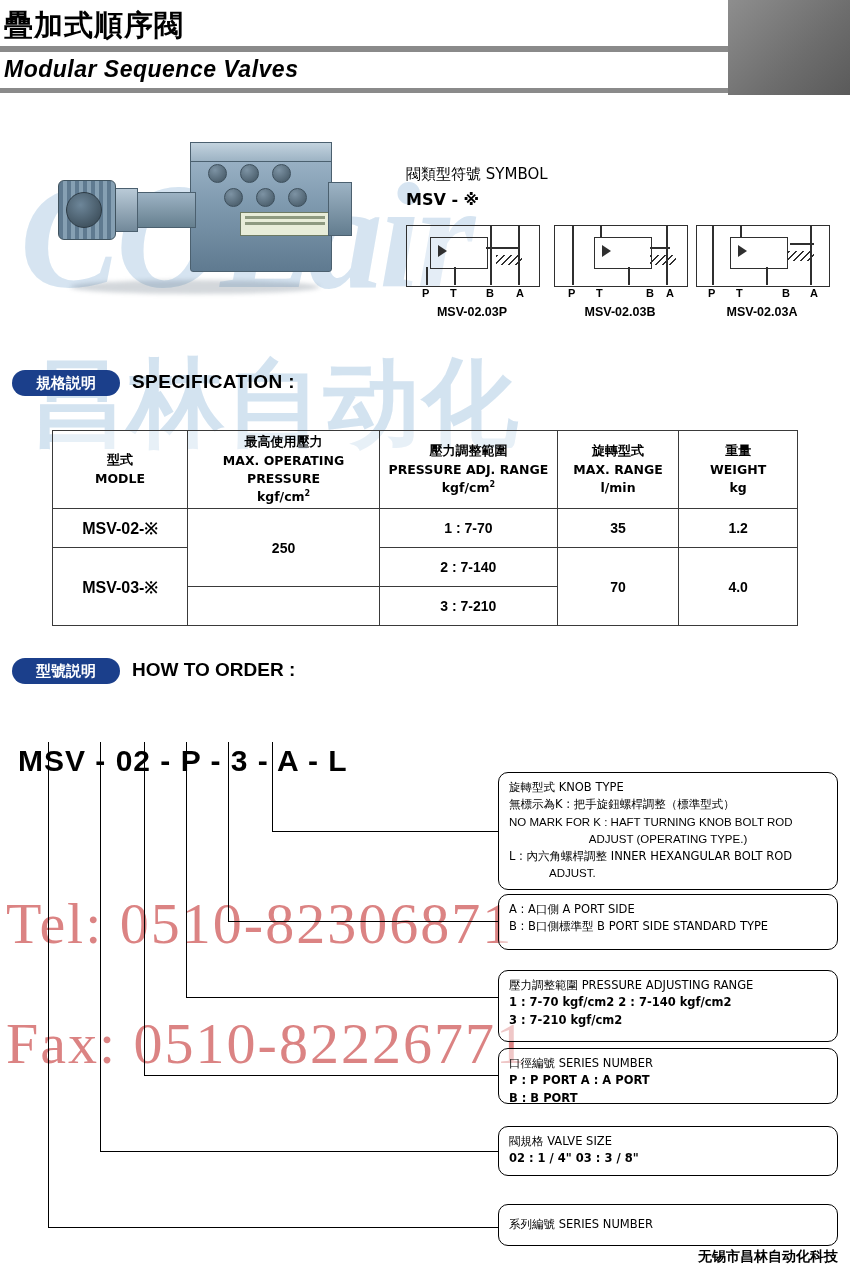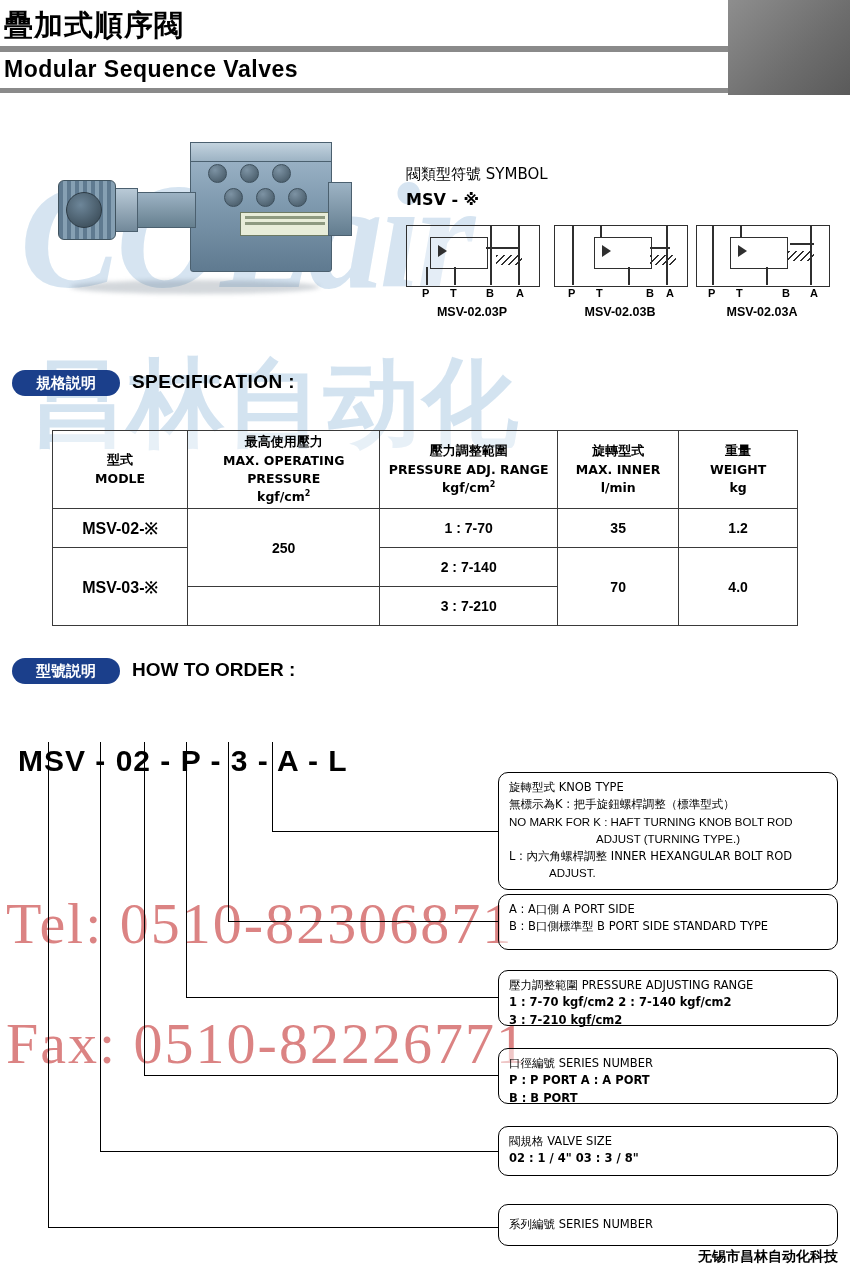--- a/index.html
+++ b/index.html
@@ -14,21 +14,21 @@
   
   #header{position:absolute;left:0;top:0;width:850px;height:95px;}
   #header .cn-title{
     position:absolute;left:4px;top:6px;
     font-size:29px;font-weight:bold;letter-spacing:1px;
     font-family:"DejaVu Sans", sans-serif;
   }
   #header .rule1{position:absolute;left:0;top:46px;width:728px;height:6px;background:#8a8a8a;}
   #header .en-title{
     position:absolute;left:4px;top:56px;
-    font-size:23px;font-weight:bold;letter-spacing:0.5px;
+    font-size:23px;font-weight:bold;font-style:italic;letter-spacing:0.5px;
   }
   #header .rule2{position:absolute;left:0;top:88px;width:728px;height:5px;background:#8a8a8a;}
   #header .corner{position:absolute;left:728px;top:0;width:122px;height:95px;
     background:linear-gradient(135deg,#8e8e8e 0%, #6d6d6d 60%, #5a5a5a 100%);}
 
   
   #watermark{position:absolute;left:0;top:0;width:850px;height:1280px;pointer-events:none;}
   #wm-colair{
     position:absolute;left:20px;top:150px;
     font-size:150px;font-weight:bold;font-style:italic;
@@ -247,21 +247,21 @@
       <div>MAX. OPERATING PRESSURE</div>
       <div>kgf/cm<sup>2</sup></div>
     </th>
     <th style="width:180px">
       <div class="cn">壓力調整範圍</div>
       <div>PRESSURE ADJ. RANGE</div>
       <div>kgf/cm<sup>2</sup></div>
     </th>
     <th style="width:120px">
       <div class="cn">旋轉型式</div>
-      <div>MAX. INNER</div>
+      <div>MAX. RANGE</div>
       <div>l/min</div>
     </th>
     <th style="width:116px">
       <div class="cn">重量</div>
       <div>WEIGHT</div>
       <div>kg</div>
     </th>
   </tr>
   <tr>
     <td class="model">MSV-02-※</td>
@@ -302,31 +302,31 @@
 <div class="leader v" style="left:100px;top:742px;height:410px;"></div>
 <div class="leader h" style="left:100px;top:1151px;width:398px;"></div>
 
 <div class="leader v" style="left:48px;top:742px;height:486px;"></div>
 <div class="leader h" style="left:48px;top:1227px;width:450px;"></div>
 
 <div class="callout" style="top:772px;height:118px;">
   <div class="ln cnlab">旋轉型式  KNOB TYPE</div>
   <div class="ln cnlab">無標示為K : 把手旋鈕螺桿調整（標準型式）</div>
   <div class="ln">NO MARK FOR K : HAFT TURNING KNOB BOLT ROD</div>
-  <div class="ln" style="text-align:center">ADJUST (TURNING TYPE.)</div>
+  <div class="ln" style="text-align:center">ADJUST (OPERATING TYPE.)</div>
   <div class="ln cnlab">L : 內六角螺桿調整  INNER HEXANGULAR BOLT ROD</div>
   <div class="ln" style="padding-left:40px">ADJUST.</div>
 </div>
 
 <div class="callout" style="top:894px;height:56px;">
   <div class="ln cnlab">A : A口側  A PORT SIDE</div>
   <div class="ln cnlab">B : B口側標準型  B PORT SIDE STANDARD TYPE</div>
 </div>
 
-<div class="callout" style="top:970px;height:56px;">
+<div class="callout" style="top:970px;height:72px;">
   <div class="ln cnlab">壓力調整範圍  PRESSURE ADJUSTING RANGE</div>
   <div class="ln cnlab" style="font-weight:bold">1 : 7-70 kgf/cm2          2 : 7-140 kgf/cm2</div>
   <div class="ln cnlab" style="font-weight:bold">3 : 7-210 kgf/cm2</div>
 </div>
 
 <div class="callout" style="top:1048px;height:56px;">
   <div class="ln cnlab">口徑編號  SERIES NUMBER</div>
   <div class="ln cnlab" style="font-weight:bold">P : P PORT            A : A PORT</div>
   <div class="ln cnlab" style="font-weight:bold">B : B PORT</div>
 </div>

